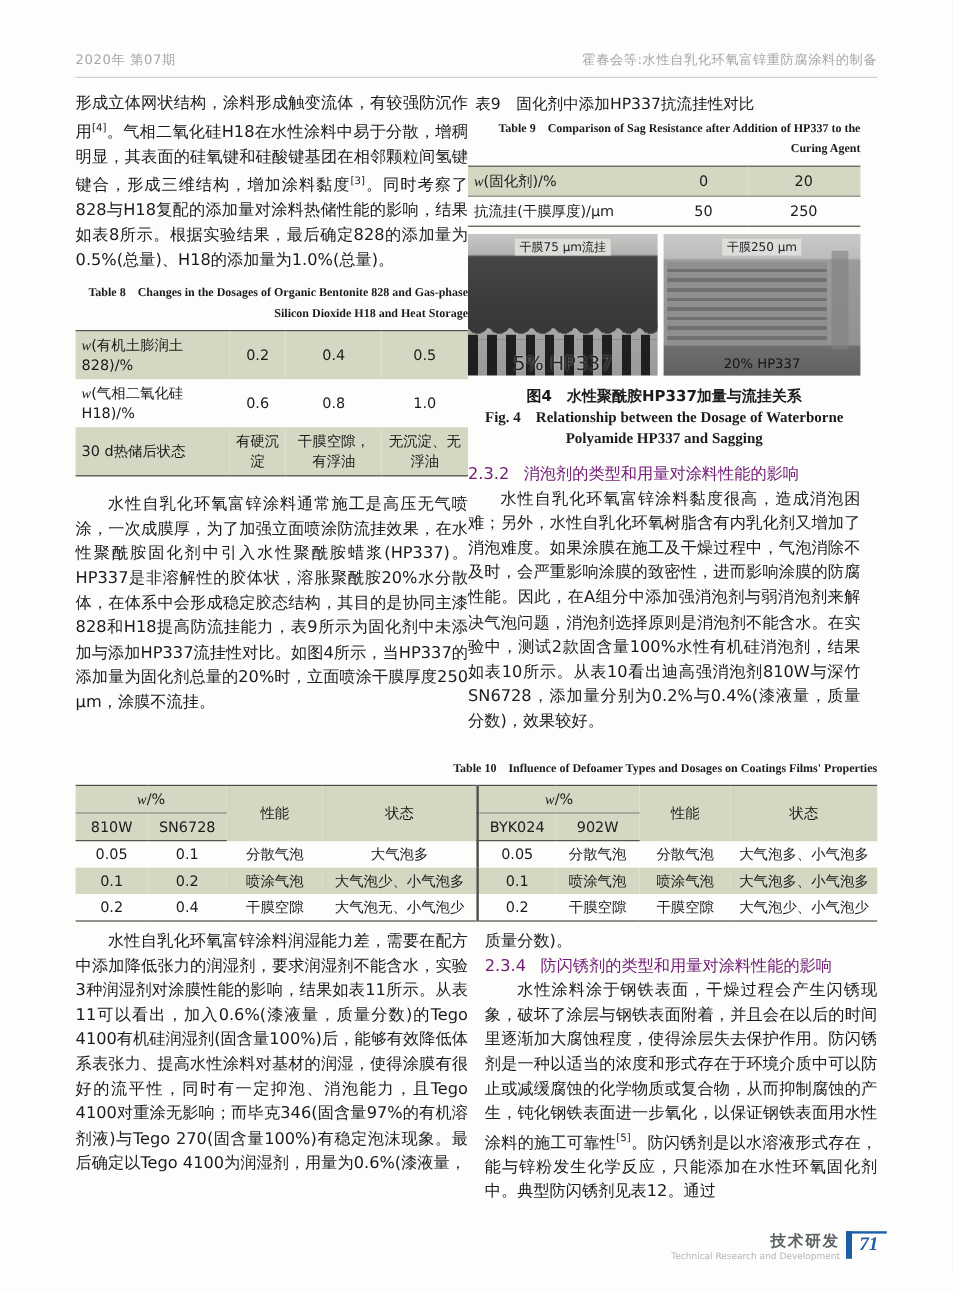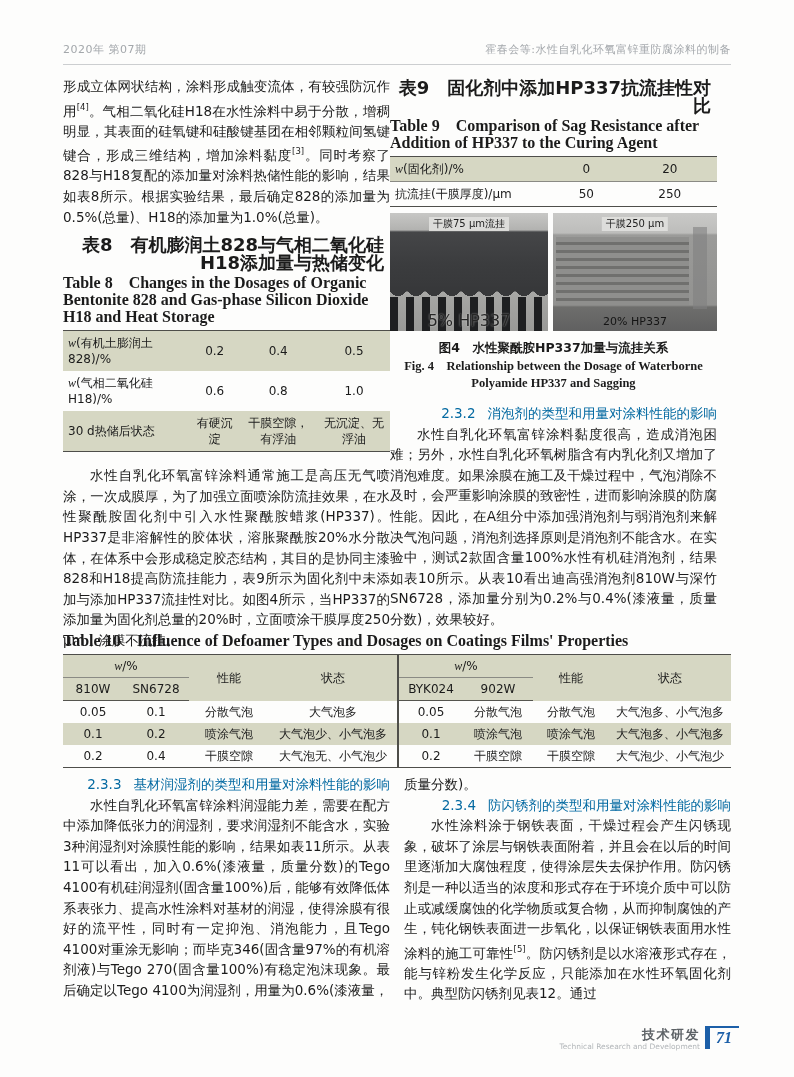--- a/index.html
+++ b/index.html
@@ -15,26 +15,26 @@
     padding-bottom:7px; border-bottom:1px solid #ccced0;
     font-size:11px; color:#a3a7ab; letter-spacing:0.5px;
   }
   
   .row1 { position:absolute; top:76px; left:63px; width:668px; display:flex; }
   .row2 { position:absolute; top:774px; left:63px; width:668px; display:flex; gap:14px; }
   .col { width:327px; }
   .para { font-size:13.5px; line-height:20.6px; text-align:justify; margin:0; }
   .indent { text-indent:2em; }
   sup { font-size:8.5px; }
-  .sec-head { font-size:13.5px; line-height:20.6px; margin:8px 0 0 0; color:#0369a1;text-align:right; }
+  .sec-head { font-size:13.5px; line-height:20.6px; margin:8px 0 0 0; color:#701a75; }
   .sec-head .num { margin-right:12px; }
   
   .tbl-wrap { margin-top:9px; }
-  .tbl-cn { font-weight:bold; font-size:18px; text-align:right; line-height:18px; margin:0 6px; }
-  .tbl-en { font-weight:bold; font-size:16px; text-align:left; line-height:17px; margin:2px 0 5px 0;
+  .tbl-cn { font-weight:normal; font-size:13px; text-align:left; line-height:18px; margin:0 6px; }
+  .tbl-en { font-weight:bold; font-size:10px; text-align:right; line-height:17px; margin:2px 0 5px 0;
             font-family:"Liberation Serif", serif; }
   table.sci { width:100%; border-collapse:collapse; font-size:12px; line-height:16px;
               border-top:1.6px solid #4e4e4a; border-bottom:1.6px solid #4e4e4a; }
   table.sci td, table.sci th { padding:4px 5px; font-weight:normal; vertical-align:middle; }
   .shade { background:#d6d7c3; }
   .c { text-align:center; }
   .it { font-style:italic; font-family:"Liberation Serif", serif; }
   table.t9 tr:first-child td { border-bottom:1px solid #8a8a84; }
   
   .t10-block { position:absolute; top:630px; left:63px; width:668px; }
@@ -85,21 +85,20 @@
     <span>2020年  第07期</span>
     <span>霍春会等:水性自乳化环氧富锌重防腐涂料的制备</span>
   </div>
 
   <div class="row1">
 
     <div class="col">
       <p class="para"><span>形成立体网状结构，涂料形成触变流体，有较强防沉作用</span><sup>[4]</sup><span>。气相二氧化硅H18在水性涂料中易于分散，增稠明显，其表面的硅氧键和硅酸键基团在相邻颗粒间氢键键合，形成三维结构，增加涂料黏度</span><sup>[3]</sup><span>。同时考察了828与H18复配的添加量对涂料热储性能的影响，结果如表8所示。根据实验结果，最后确定828的添加量为0.5%(总量)、H18的添加量为1.0%(总量)。</span></p>
 
       <div class="tbl-wrap">
-        <div class="tbl-cn">表8　有机膨润土828与气相二氧化硅H18添加量与热储变化</div>
         <div class="tbl-en">Table 8　Changes in the Dosages of Organic Bentonite 828 and Gas-phase Silicon Dioxide H18 and Heat Storage</div>
         <table class="sci t8">
           <tbody>
               <tr class="shade">
             <td style="width:118px"><span class="it">w</span><span>(有机土膨润土828)/%</span></td>
             <td class="c">0.2</td>
             <td class="c">0.4</td>
             <td class="c">0.5</td>
           </tr>
           <tr>
@@ -228,21 +227,20 @@
           <td class="c">干膜空隙</td>
           <td class="c">大气泡少、小气泡少</td>
         </tr>
       </tbody>
         </table>
     </div>
   </div>
 
   <div class="row2">
     <div class="col">
-      <div class="sec-head" style="margin-top:0"><span class="num">2.3.3</span><span>基材润湿剂的类型和用量对涂料性能的影响</span></div>
       <p class="para indent">水性自乳化环氧富锌涂料润湿能力差，需要在配方中添加降低张力的润湿剂，要求润湿剂不能含水，实验3种润湿剂对涂膜性能的影响，结果如表11所示。从表11可以看出，加入0.6%(漆液量，质量分数)的Tego 4100有机硅润湿剂(固含量100%)后，能够有效降低体系表张力、提高水性涂料对基材的润湿，使得涂膜有很好的流平性，同时有一定抑泡、消泡能力，且Tego 4100对重涂无影响；而毕克346(固含量97%的有机溶剂液)与Tego 270(固含量100%)有稳定泡沫现象。最后确定以Tego 4100为润湿剂，用量为0.6%(漆液量，</p>
     </div>
     <div class="col">
       <p class="para" style="margin-top:0">质量分数)。</p>
       <div class="sec-head" style="margin-top:0"><span class="num">2.3.4</span><span>防闪锈剂的类型和用量对涂料性能的影响</span></div>
       <p class="para indent"><span>水性涂料涂于钢铁表面，干燥过程会产生闪锈现象，破坏了涂层与钢铁表面附着，并且会在以后的时间里逐渐加大腐蚀程度，使得涂层失去保护作用。防闪锈剂是一种以适当的浓度和形式存在于环境介质中可以防止或减缓腐蚀的化学物质或复合物，从而抑制腐蚀的产生，钝化钢铁表面进一步氧化，以保证钢铁表面用水性涂料的施工可靠性</span><sup>[5]</sup><span>。防闪锈剂是以水溶液形式存在，能与锌粉发生化学反应，只能添加在水性环氧固化剂中。典型防闪锈剂见表12。通过</span></p>
     </div>
   </div>
 
   <div class="footer">

